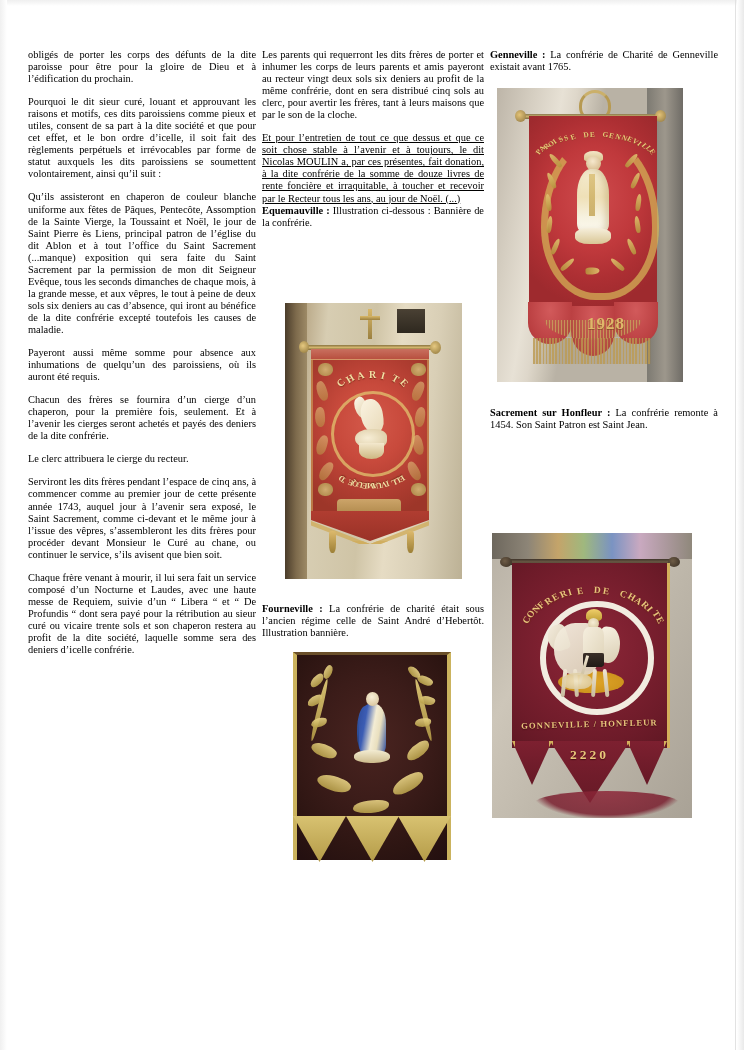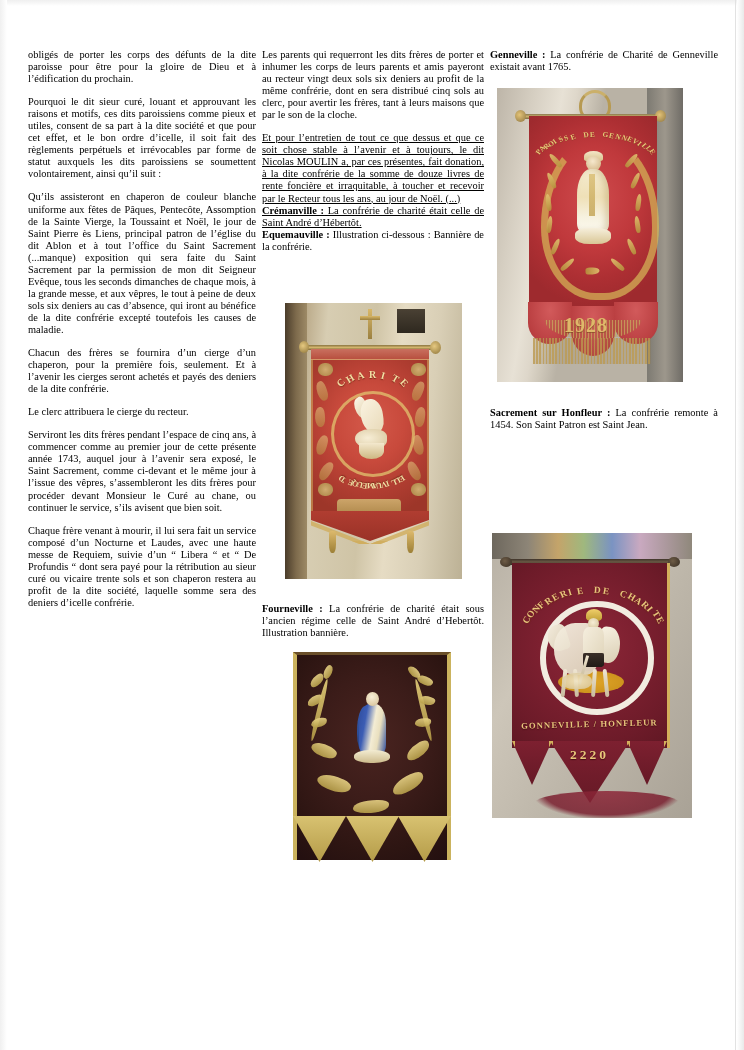--- a/index.html
+++ b/index.html
@@ -185,28 +185,27 @@
     background: linear-gradient(#d9bd72, #c2a252);
     opacity: .8;
   }
   .gen-base {
     position: absolute; left: 0px; top: 72px; width: 36px; height: 16px;
     background: linear-gradient(#f6efdc, #d9c695);
     border-radius: 40%;
   }
   .gen-year {
     position: absolute; left: 0; top: 226px; width: 128px;
-    text-align: center;
+    text-align: right;
     font-family: "Liberation Serif", serif;
     font-weight: bold;
-    font-size: 20px;
+    font-size: 17px;
     color: #dfb86a;
     letter-spacing: 1px;
     text-shadow: 0 1px 0 rgba(120,70,30,.6);
-    margin-left: 25px;
   }
   .arc-letter {
     position: absolute;
     font-size: 7.4px;
     font-weight: bold;
     color: #e9c978;
     text-shadow: 0 0.5px 0 rgba(110,60,25,.7);
     transform-origin: center bottom;
     white-space: pre;
   }
@@ -541,30 +540,30 @@
   <div class="edge-left"></div>
   <div class="edge-right"></div>
   <div class="edge-right-line"></div>
 
   <div class="columns">
 
     <div class="col col-1">
       <p class="para">obligés de porter les corps des défunts de la dite paroisse pour être pour la gloire de Dieu et à l’édification du prochain.</p>
       <p class="para">Pourquoi le dit sieur curé, louant et approuvant les raisons et motifs, ces dits paroissiens comme pieux et utiles, consent de sa part à la dite société et que pour cet effet, et le bon ordre d’icelle, il soit fait des règlements perpétuels et irrévocables par forme de statut auxquels les dits paroissiens se soumettent volontairement, ainsi qu’il suit :</p>
       <p class="para">Qu’ils assisteront en chaperon de couleur blanche uniforme aux fêtes de Pâques, Pentecôte, Assomption de la Sainte Vierge, la Toussaint et Noël, le jour de Saint Pierre ès Liens, principal patron de l’église du dit Ablon et à tout l’office du Saint Sacrement (...manque) exposition qui sera faite du Saint Sacrement par la permission de mon dit Seigneur Evêque, tous les seconds dimanches de chaque mois, à la grande messe, et aux vêpres, le tout à peine de deux sols six deniers au cas d’absence, qui iront au bénéfice de la dite confrérie excepté toutefois les causes de maladie.</p>
+      <p class="para">Payeront aussi même somme pour absence aux inhumations de quelqu’un des paroissiens, où ils auront été requis.</p>
       <p class="para">Chacun des frères se fournira d’un cierge d’un chaperon, pour la première fois, seulement. Et à l’avenir les cierges seront achetés et payés des deniers de la dite confrérie.</p>
       <p class="para">Le clerc attribuera le cierge du recteur.</p>
       <p class="para">Serviront les dits frères pendant l’espace de cinq ans, à commencer comme au premier jour de cette présente année 1743, auquel jour à l’avenir sera exposé, le Saint Sacrement, comme ci-devant et le même jour à l’issue des vêpres, s’assembleront les dits frères pour procéder devant Monsieur le Curé au chane, ou continuer le service, s’ils avisent que bien soit.</p>
       <p class="para">Chaque frère venant à mourir, il lui sera fait un service composé d’un Nocturne et Laudes, avec une haute messe de Requiem, suivie d’un “ Libera “ et “ De Profundis “ dont sera payé pour la rétribution au sieur curé ou vicaire trente sols et son chaperon restera au profit de la dite société, laquelle somme sera des deniers d’icelle confrérie.</p>
     </div>
 
     <div class="col col-2">
       <p class="para">Les parents qui requerront les dits frères de porter et inhumer les corps de leurs parents et amis payeront au recteur vingt deux sols six deniers au profit de la même confrérie, dont en sera distribué cinq sols au clerc, pour avertir les frères, tant à leurs maisons que par le son de la cloche.</p>
       <p class="para nogap">Et pour l’entretien de tout ce que dessus et que ce soit chose stable à l’avenir et à toujours, le dit Nicolas MOULIN a, par ces présentes, fait donation, à la dite confrérie de la somme de douze livres de rente foncière et irraquitable, à toucher et recevoir par le Recteur tous les ans, au jour de Noël. (...)</p>
-      <p class="para nogap"><span class="bold">Crémanville :</span><span> La confrérie de charité était celle de Saint André d’Hébertôt.</span></p>
       <p class="para"><span class="bold">Equemauville :</span><span> Illustration ci-dessous : Bannière de la confrérie.</span></p>
     </div>
 
     <div class="col col-3">
       <p class="para"><span class="bold">Genneville :</span><span> La confrérie de Charité de Genneville existait avant 1765.</span></p>
     </div>
 
   </div>
 
   <div class="col" style="left:262px; top:592px; width:222px;">

